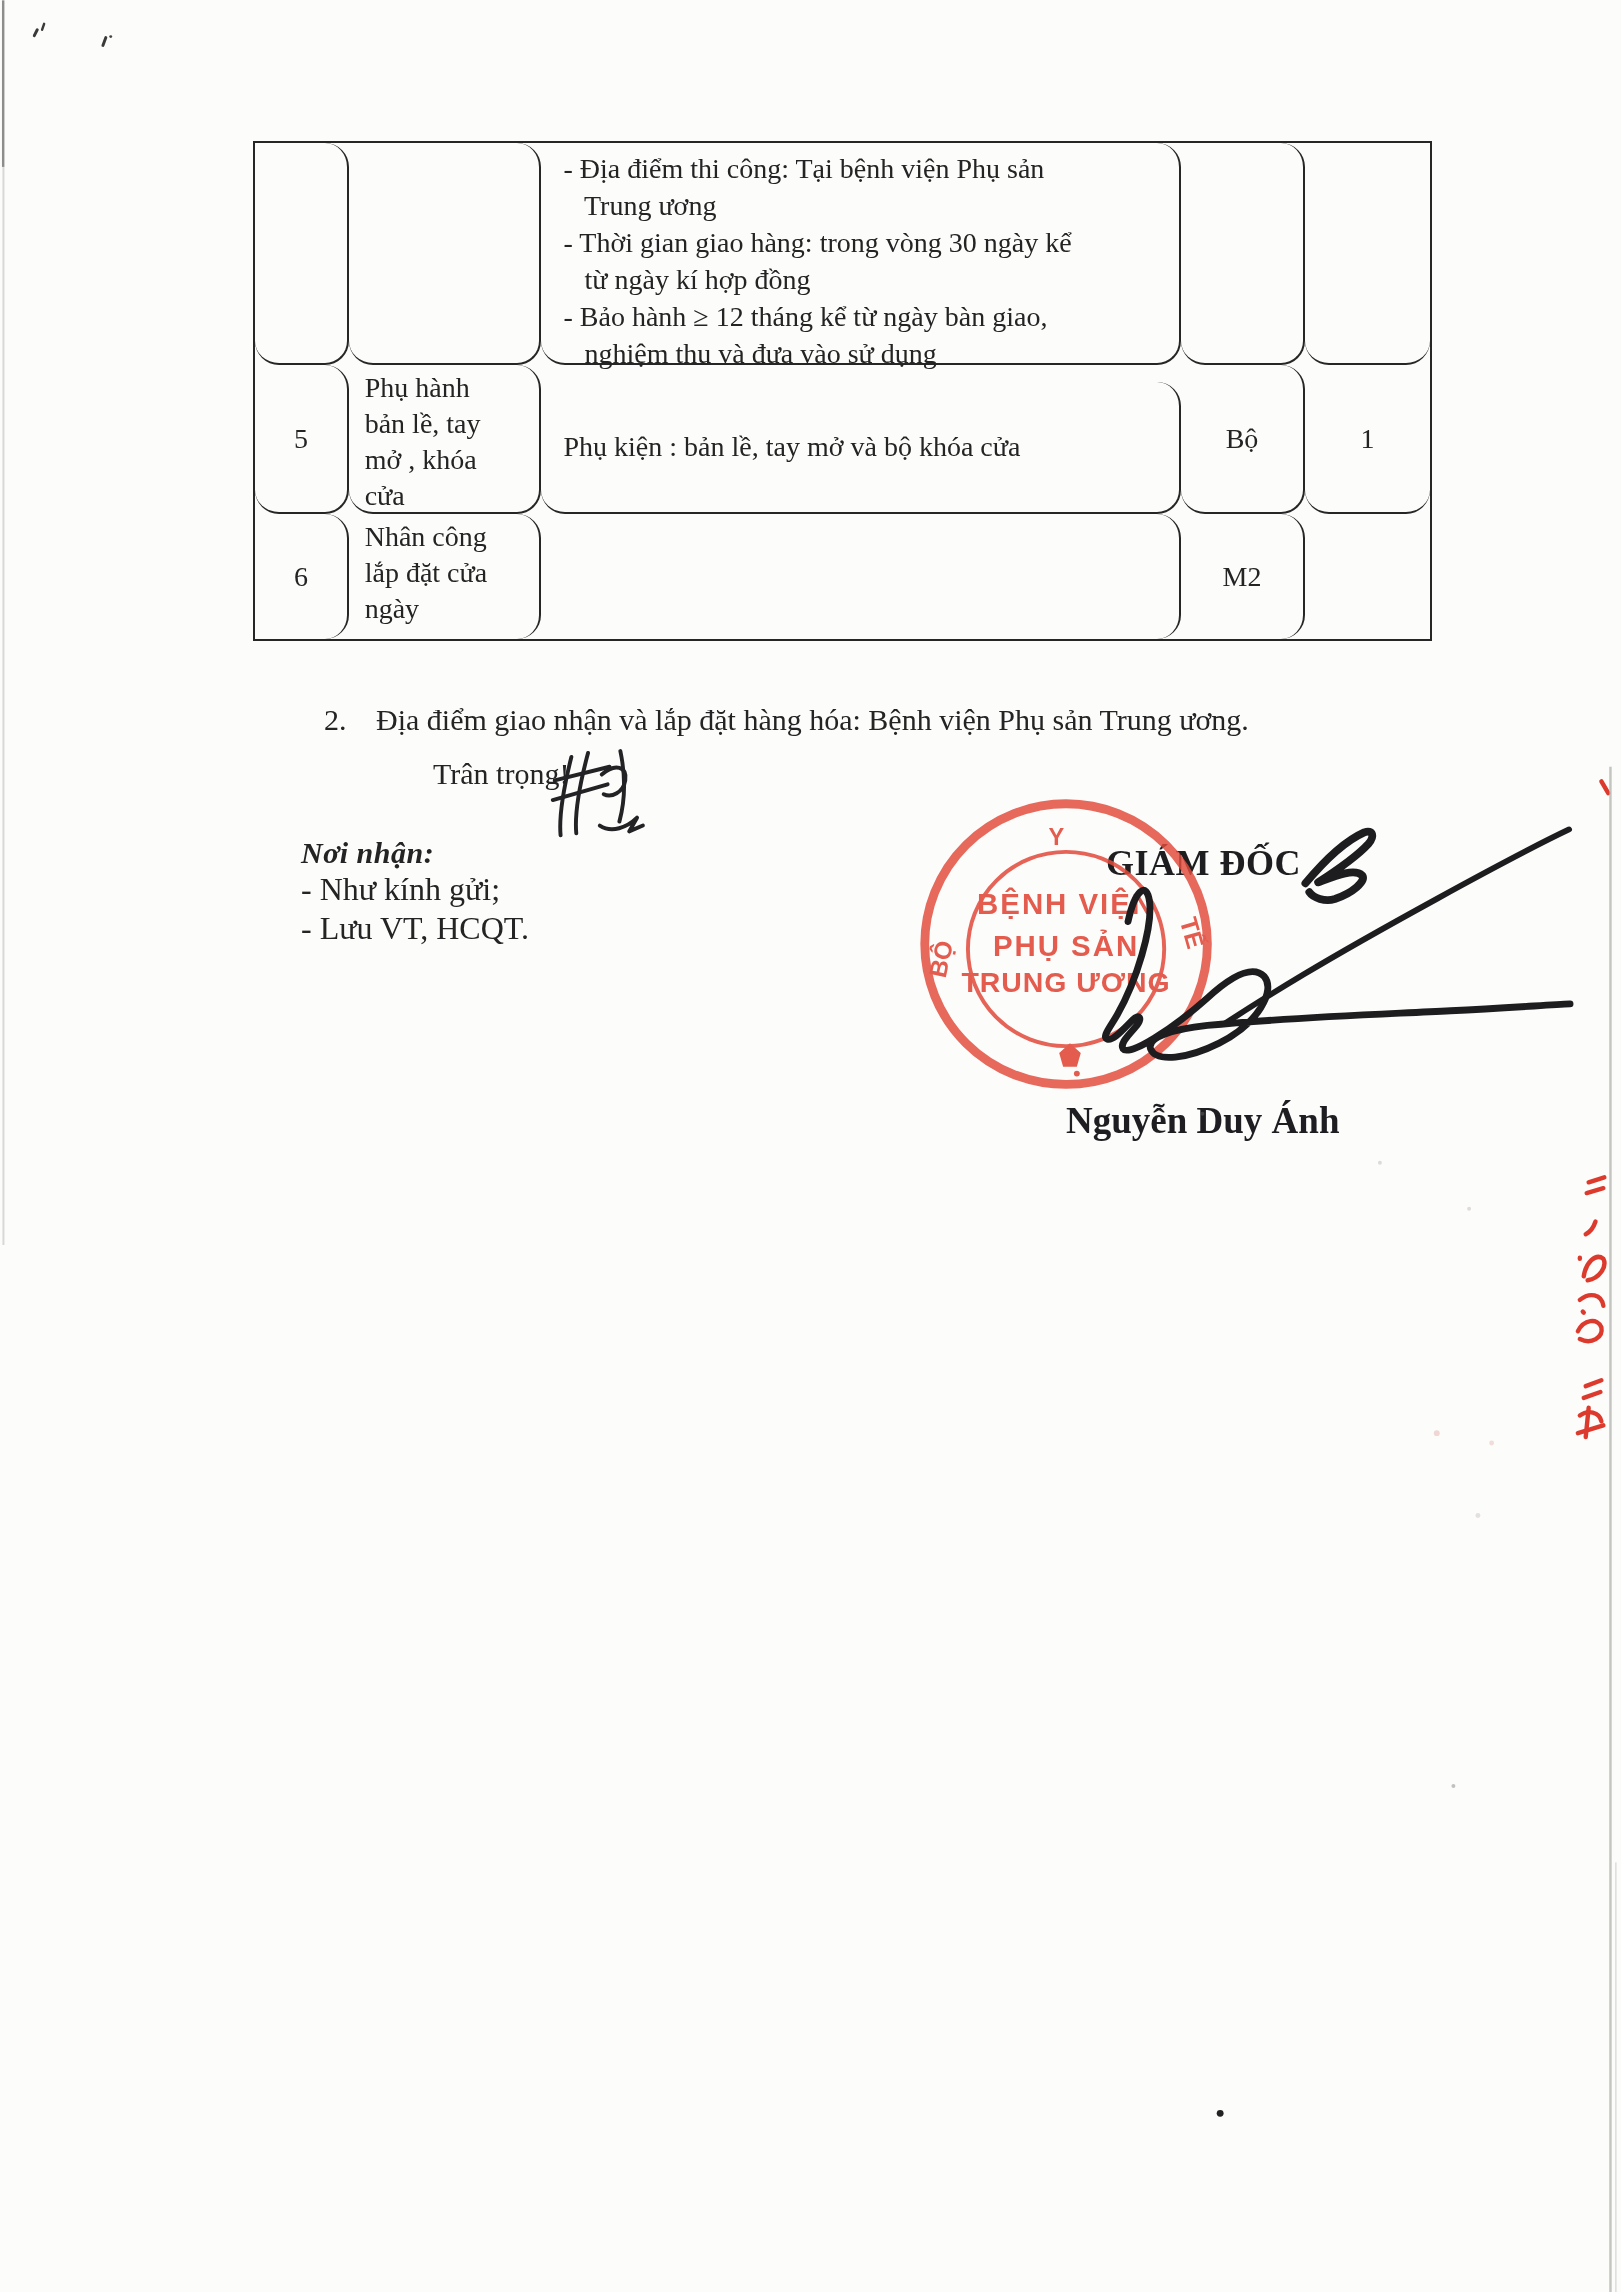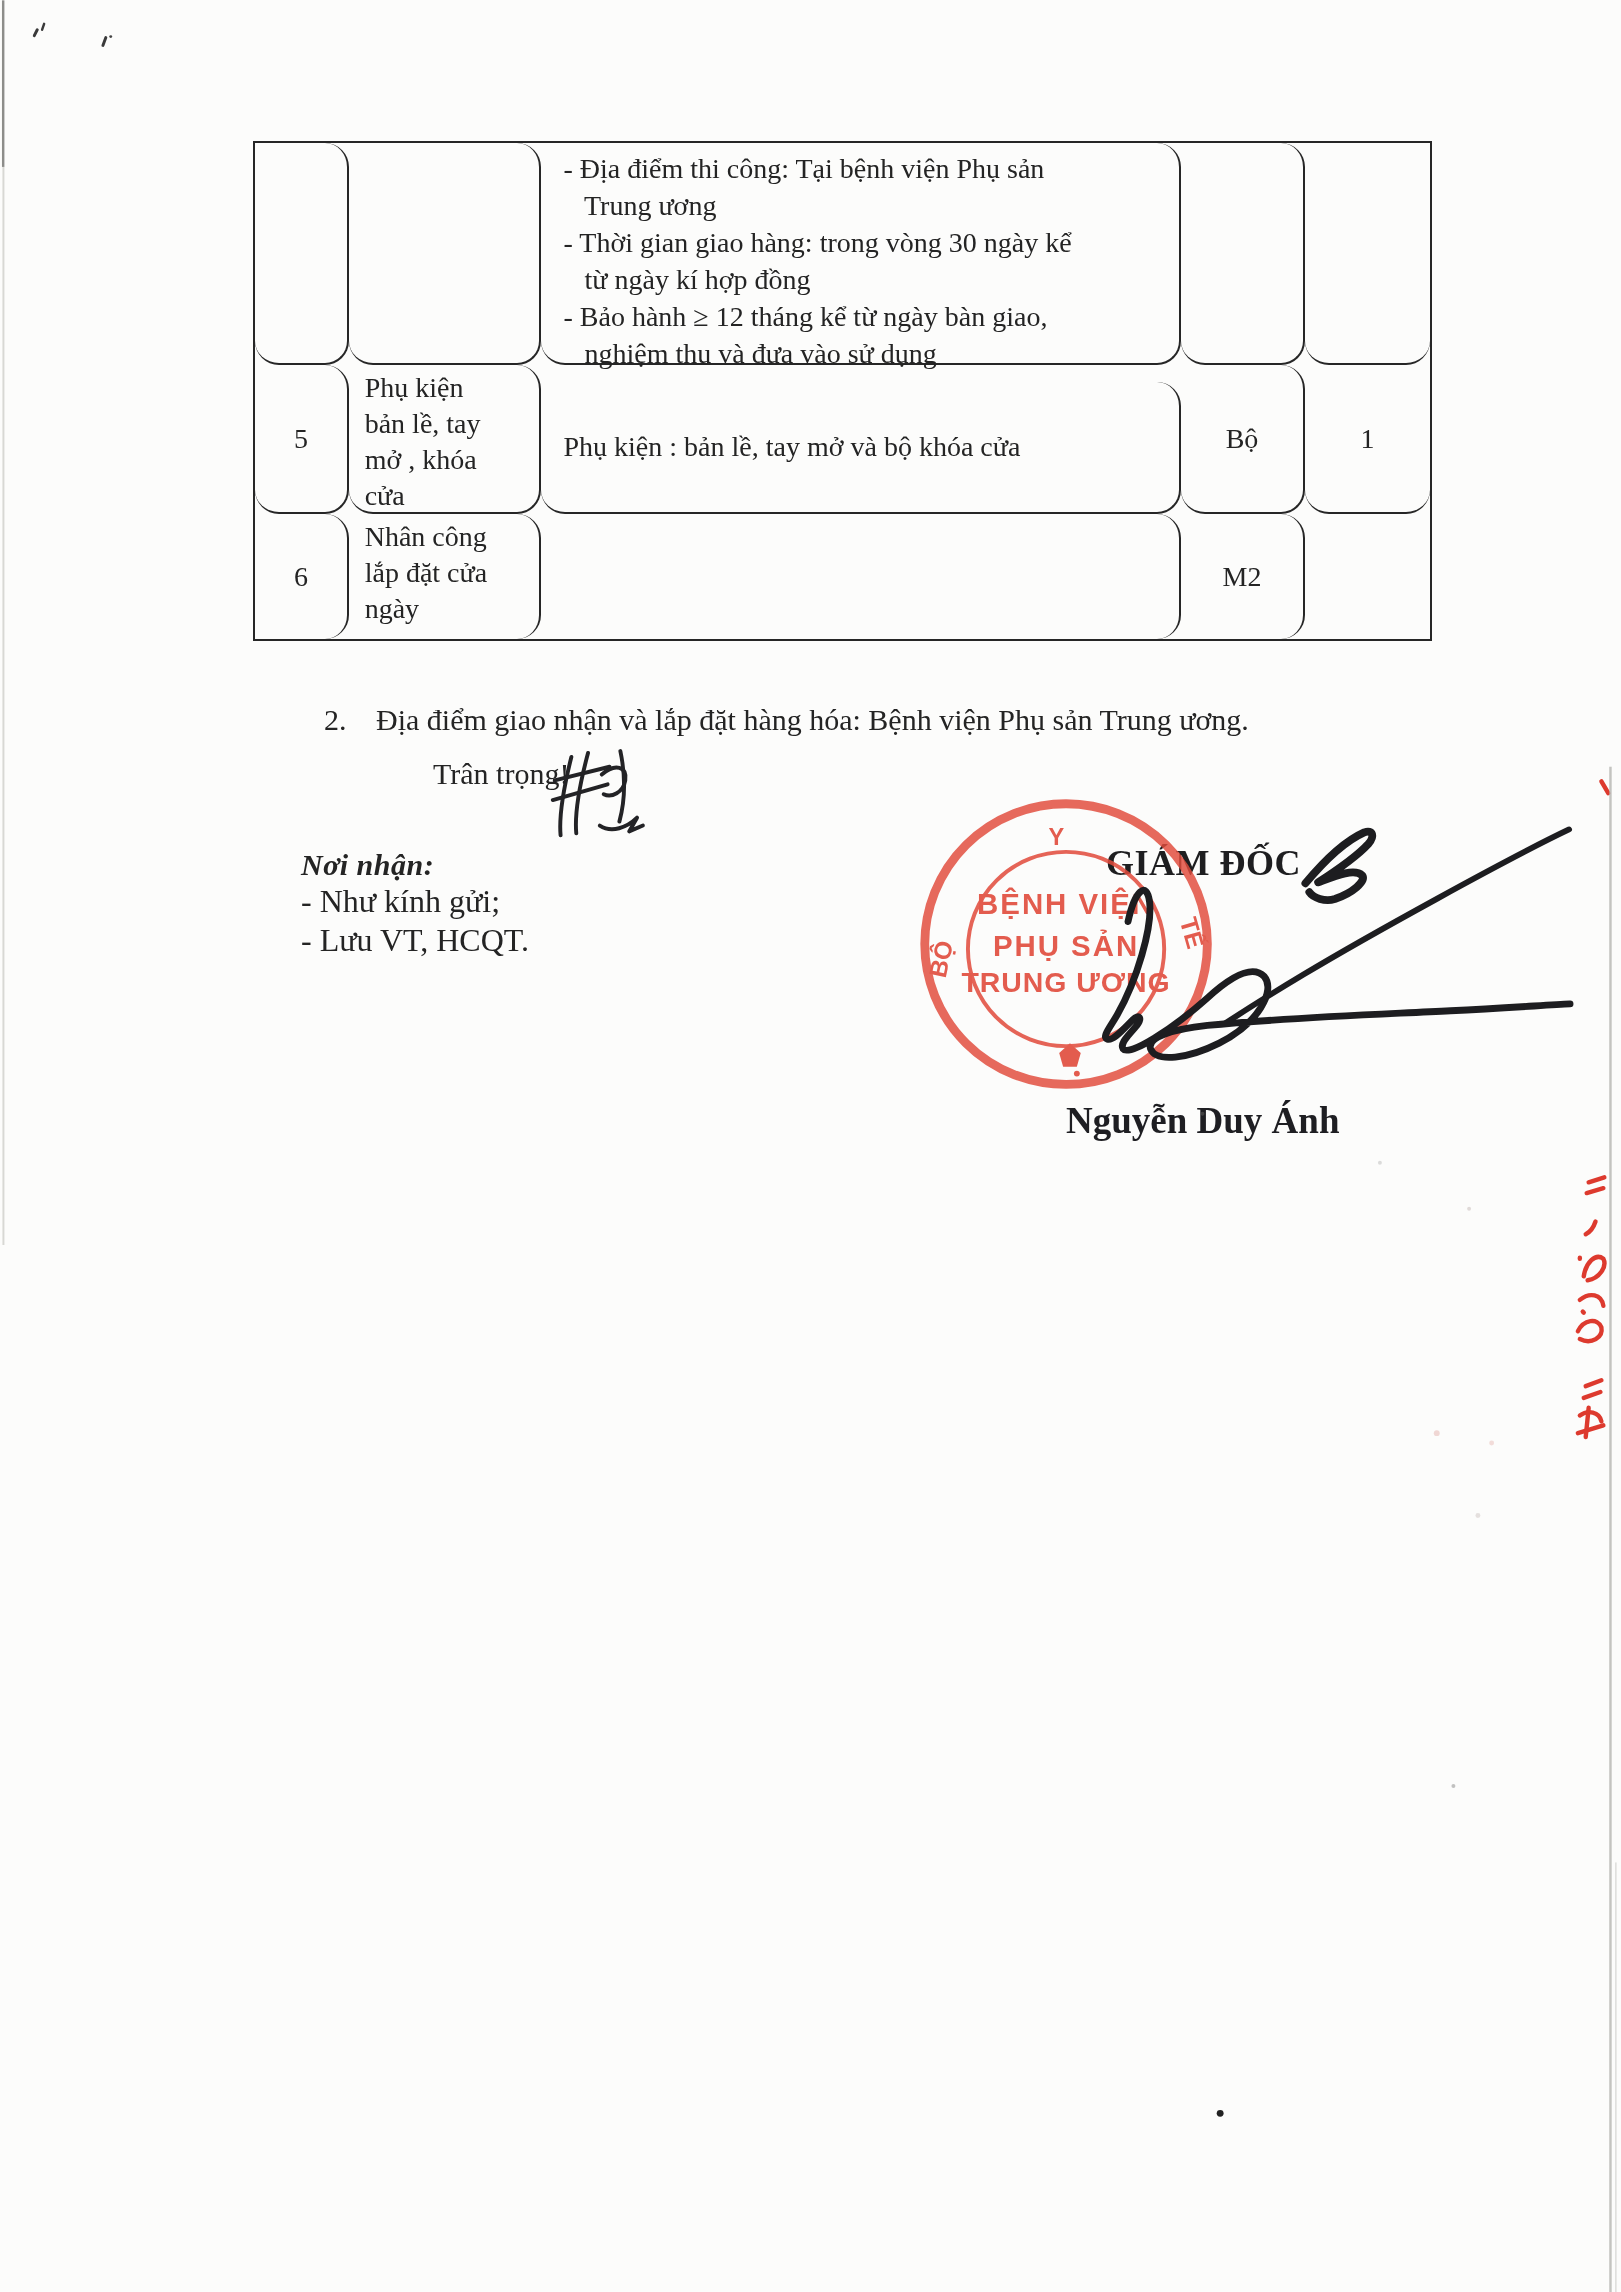--- a/index.html
+++ b/index.html
@@ -30,21 +30,21 @@
   .cell.mid{display:flex;align-items:center;justify-content:center;}
   .cell.namecell{padding:4.9px 5.9px 0 15.7px;line-height:36px;}
   .cell.speclines{padding:6.9px 7.8px 0 22.5px;line-height:37px;white-space:pre;}
   .cell.specmid{display:flex;align-items:center;padding-left:22.5px;margin-top:17px;}
   [data-bind-lines] > div{white-space:pre;}
 
   
   .item-line{position:absolute;left:324px;top:703px;font-size:30px;display:flex;width:1176px;}
   .item-num{width:52px;flex:none;}
   .regards{position:absolute;left:398px;top:757px;font-size:30px;margin-left:35px;}
-  .recipients{position:absolute;left:301px;top:837px;line-height:1.05;margin-top:12px;}
+  .recipients{position:absolute;left:301px;top:837px;line-height:1.05;}
   .recipients .rlabel{font-size:30px;font-weight:bold;font-style:italic;letter-spacing:0.5px;}
   .recipients .ritem{font-size:32px;margin-top:4.9px;font-family:Liberation Serif, serif;}
 
   .director-title{position:absolute;left:1106px;top:842px;font-size:36px;font-weight:bold;letter-spacing:0.5px;color:#1e1e20;}
   .signer-name{position:absolute;left:1066px;top:1059px;font-size:37px;font-weight:bold;color:#1e1e22;margin-top:40px;}
 
   
   .stamp{position:absolute;left:912px;top:792px;width:314px;height:314px;opacity:.9;}
   .stamp text{
     font-family:"Liberation Sans", sans-serif;
@@ -59,21 +59,21 @@
 <div class="doc-table">
 
   <div class="cell"></div>
   <div class="cell"></div>
   <div class="cell speclines" data-bind-lines="table.rows.0.details_lines"><div>- Địa điểm thi công: Tại bệnh viện Phụ sản</div><div>   Trung ương</div><div>- Thời gian giao hàng: trong vòng 30 ngày kể</div><div>   từ ngày kí hợp đồng</div><div>- Bảo hành ≥ 12 tháng kể từ ngày bàn giao,</div><div>   nghiệm thu và đưa vào sử dụng</div></div>
   <div class="cell"></div>
   <div class="cell cR"></div>
 
   <div class="cell mid" data-bind="table.rows.1.stt">5</div>
   <div class="cell namecell" data-bind-lines="table.rows.1.name_lines">
-      <div>Phụ kiện</div>
+      <div>Phụ hành</div>
       <div>bản lề, tay</div>
       <div>mở , khóa</div>
       <div>cửa</div>
     </div>
   <div class="cell specmid" data-bind="table.rows.1.details">Phụ kiện : bản lề, tay mở và bộ khóa cửa</div>
   <div class="cell mid" data-bind="table.rows.1.unit">Bộ</div>
   <div class="cell cR mid" data-bind="table.rows.1.qty">1</div>
 
   <div class="cell cB mid" data-bind="table.rows.2.stt">6</div>
   <div class="cell cB namecell" data-bind-lines="table.rows.2.name_lines">

